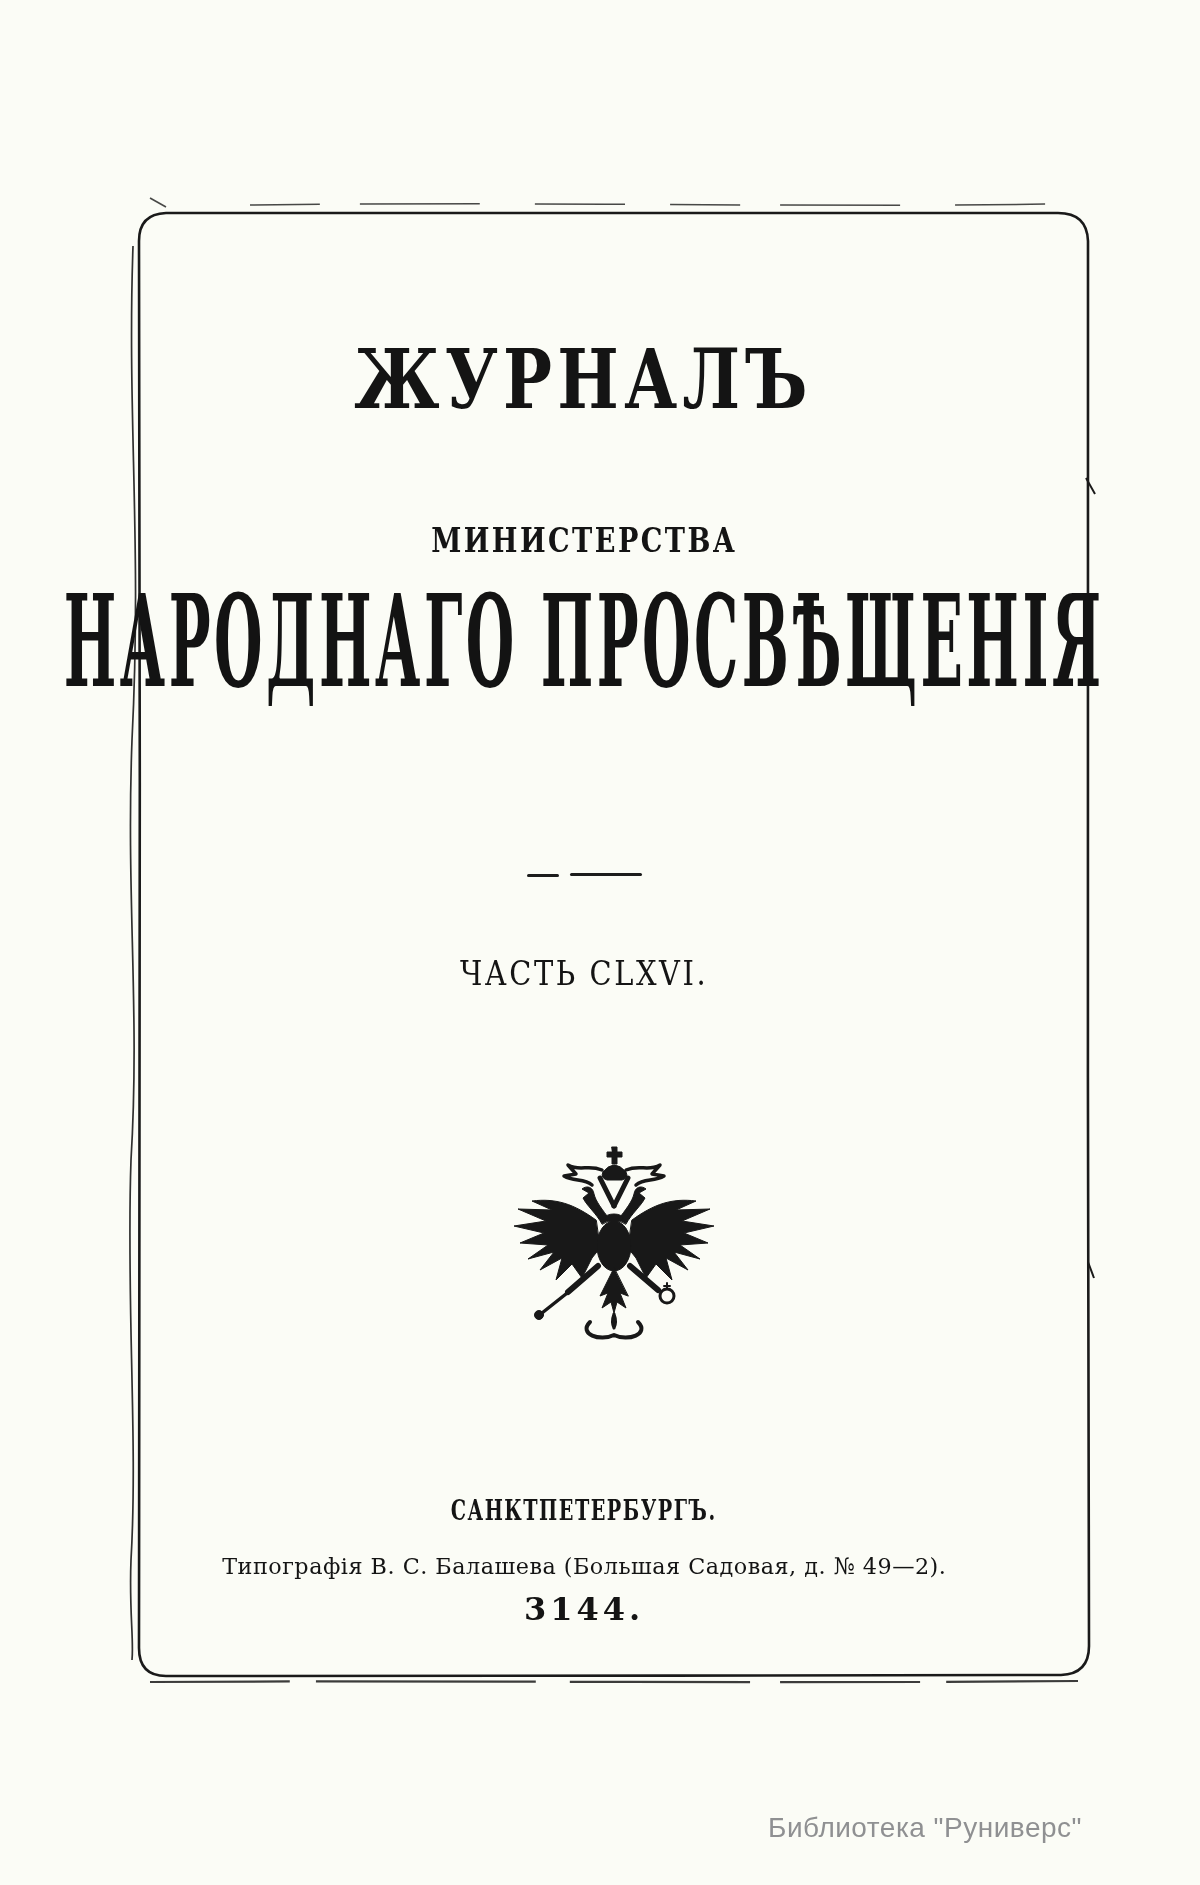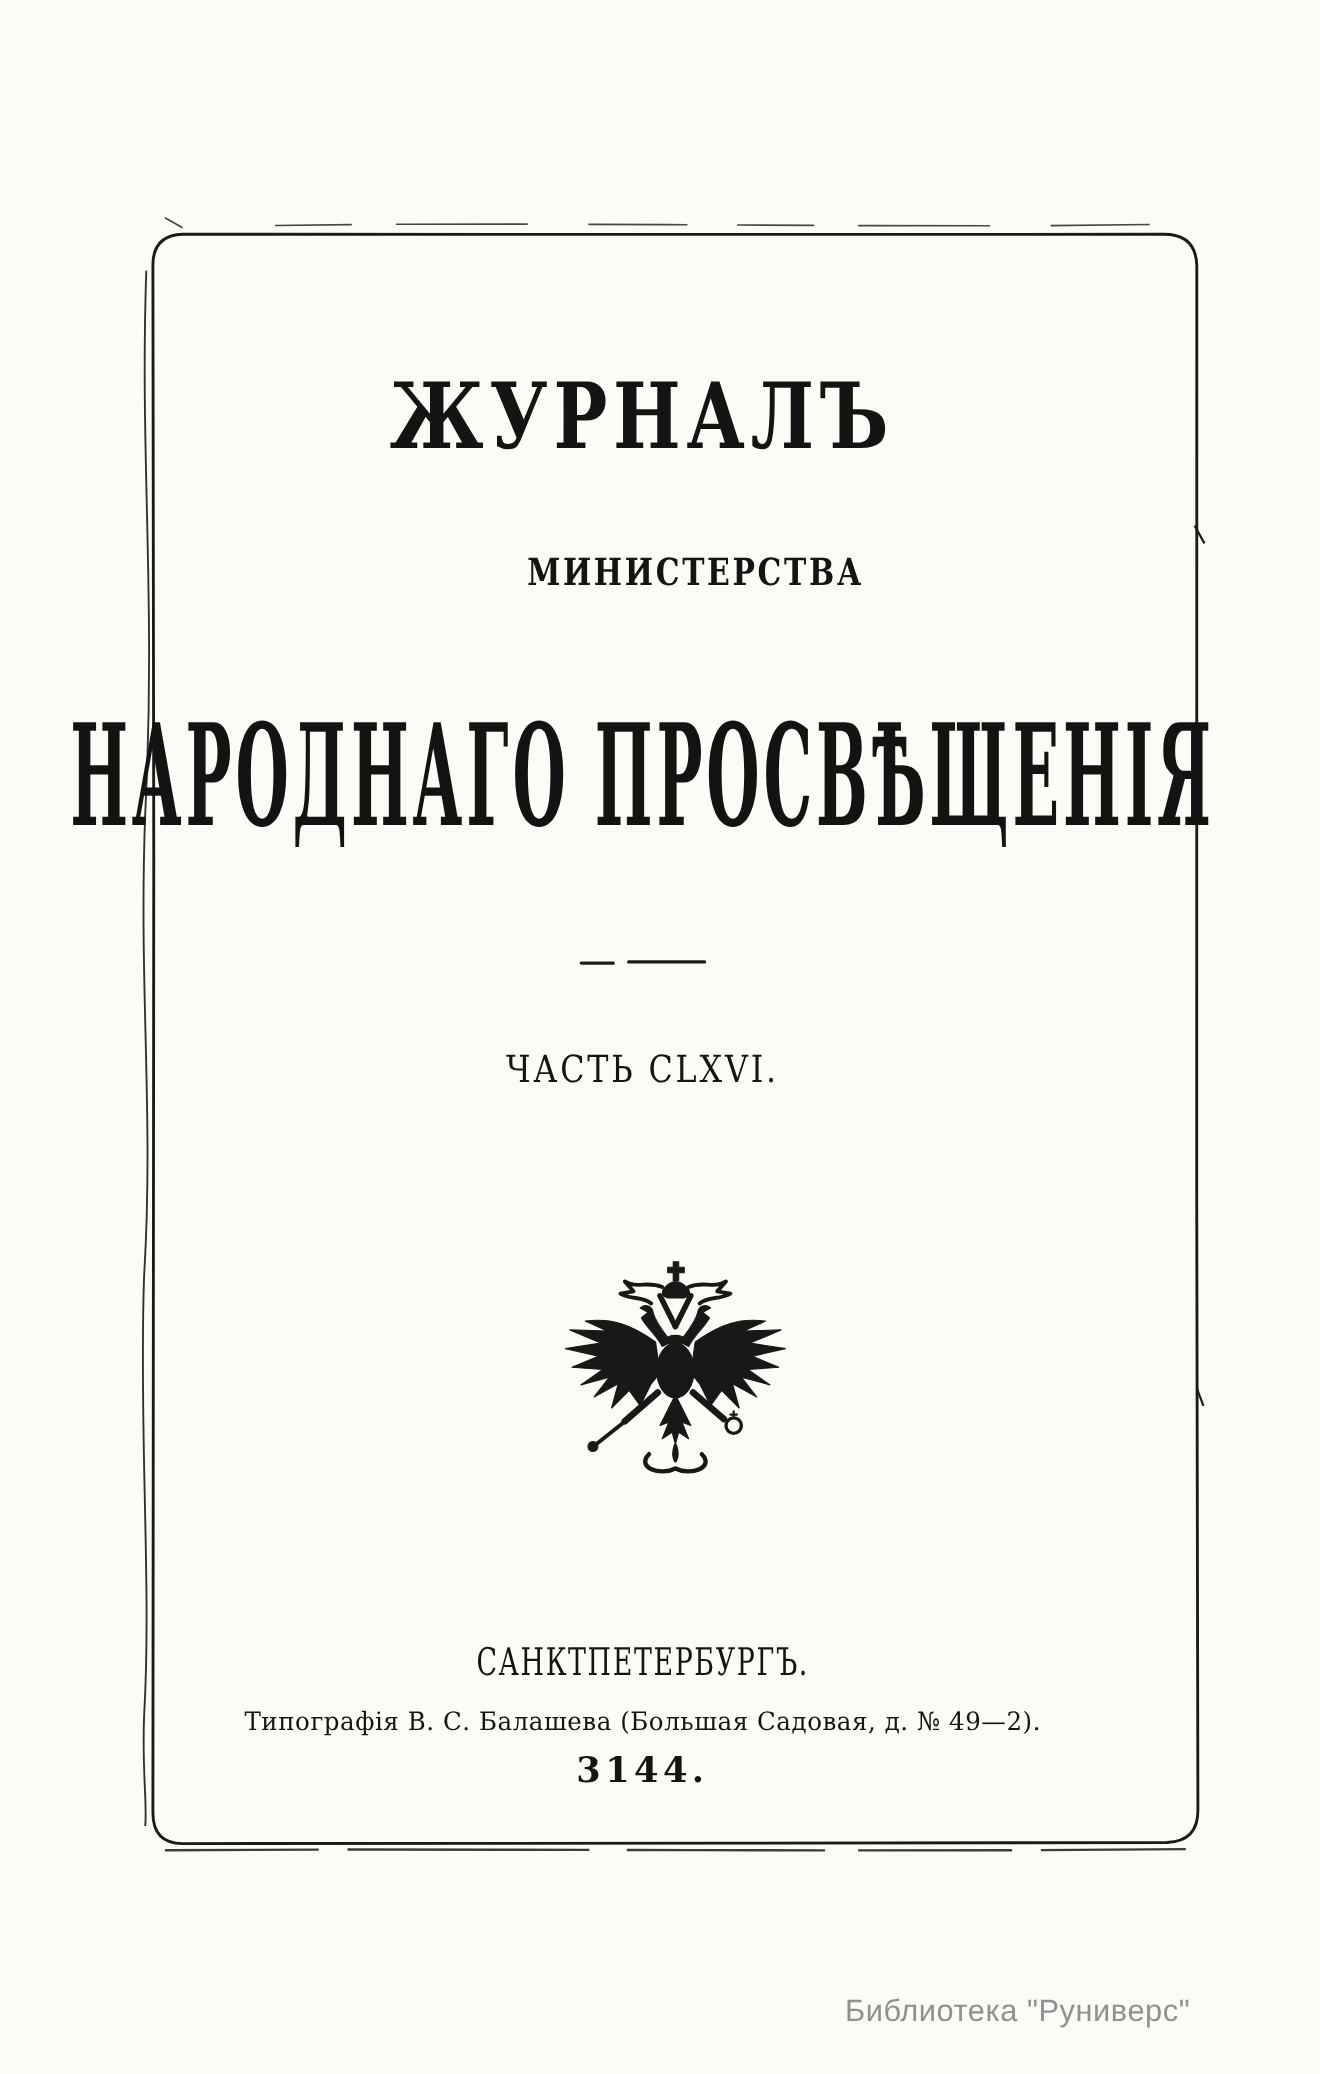--- a/index.html
+++ b/index.html
@@ -15,41 +15,41 @@
   .frame{position:absolute;left:0;top:0;}
   .centered{
     position:absolute;left:139px;width:890px;
     text-align:center;white-space:nowrap;color:#141414;
   }
   .journal-title{
     top:338px;font-size:74px;font-weight:bold;line-height:82px;letter-spacing:6px;
   }
   .journal-title .tx{display:inline-block;transform:scale(0.88,1.12);transform-origin:center;}
   .ministry{
-    top:500px;font-size:34px;font-weight:bold;line-height:42px;letter-spacing:3px;padding-left:48px;
+    top:519px;font-size:34px;font-weight:bold;line-height:42px;letter-spacing:3px;
   }
   .ministry .tx{display:inline-block;transform:scale(0.80,1);transform-origin:center;}
   .main-title-wrap{
-    top:640px;height:136px;display:flex;align-items:center;justify-content:center;
+    top:640px;height:136px;display:flex;justify-content:center;
   }
   .main-title{
     font-size:64px;font-weight:bold;line-height:70px;letter-spacing:4px;
     display:inline-block;transform:scale(0.87,2.0);transform-origin:center;color:#131313;
   }
   .divider{top:864px;height:10px;}
   .divider .d{display:inline-block;vertical-align:middle;background:#1c1c1c;height:3px;border-radius:2px;}
   .divider .d1{width:32px;margin-right:11px;transform:translateY(1px);}
   .divider .d2{width:72px;}
   .part{
     top:952px;font-size:34px;font-weight:normal;line-height:42px;letter-spacing:3px;
   }
   .part .tx{display:inline-block;transform:scale(0.85,1);transform-origin:center;}
   .eagle{position:absolute;left:504px;top:1146px;}
   .city{
-    top:1490px;font-size:33px;font-weight:normal;line-height:42px;letter-spacing:2px;
+    top:1490px;font-size:26px;font-weight:bold;line-height:42px;letter-spacing:2px;
   }
   .city .tx{display:inline-block;transform:scale(0.74,1.05);transform-origin:center;}
   .imprint{
     top:1550px;font-size:23px;font-weight:normal;line-height:32px;letter-spacing:0.5px;
   }
   .imprint .tx{display:inline-block;transform:scale(0.97,1);transform-origin:center;}
   .year{
     top:1590px;font-size:32px;font-weight:bold;line-height:38px;letter-spacing:4px;
   }
   .watermark{

